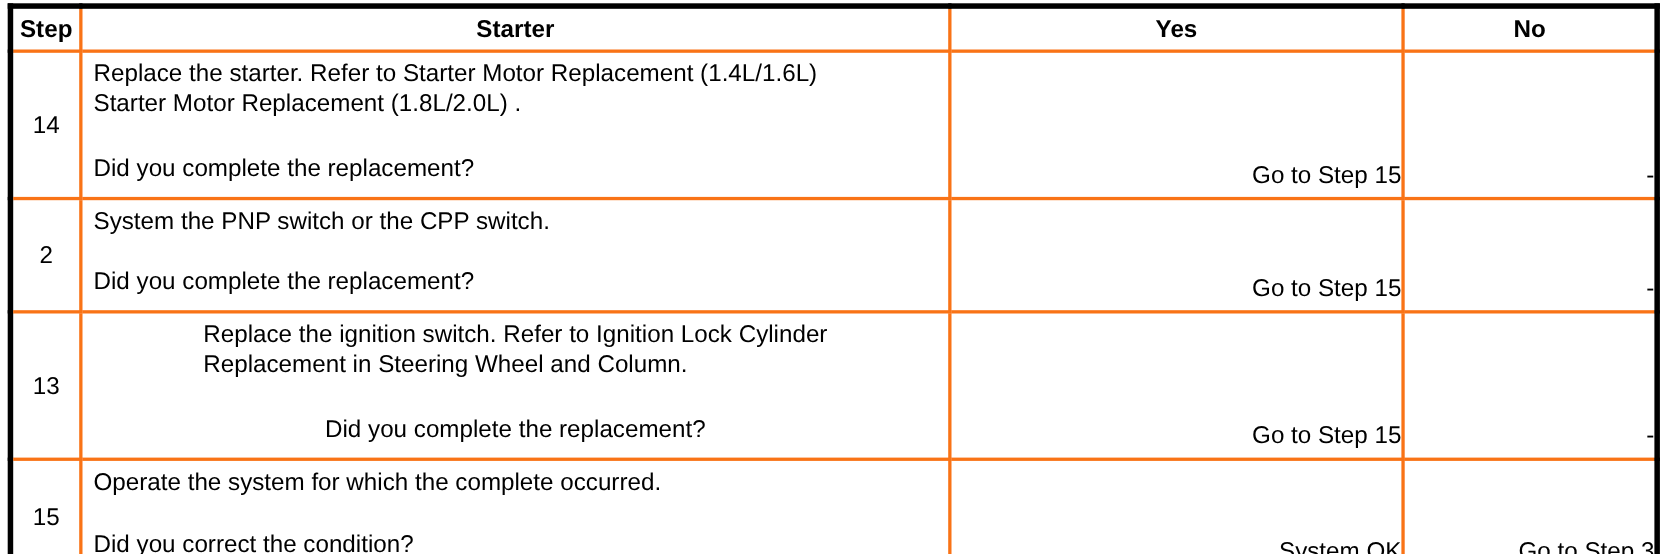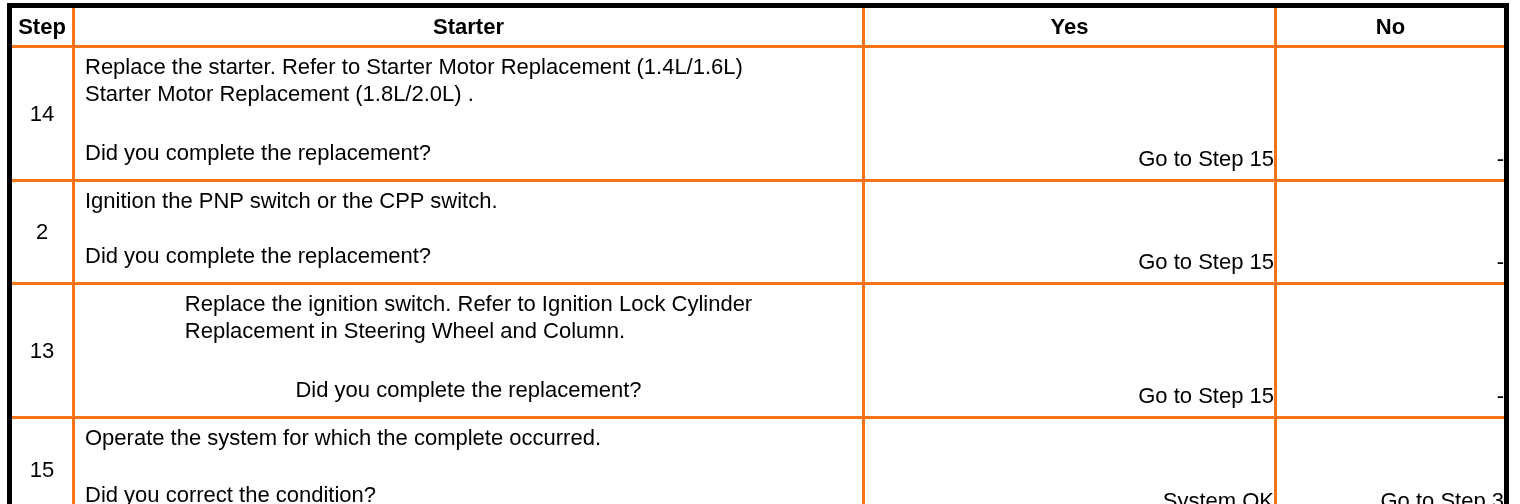--- a/index.html
+++ b/index.html
@@ -106,21 +106,21 @@
             <div class="question">Did you complete the replacement?</div>
           </div>
         </td>
         <td class="yes-cell">Go to Step 15</td>
         <td class="no-cell">-</td>
       </tr>
       <tr class="r1">
         <td class="step-cell">2</td>
         <td class="action-cell">
           <div class="action-wrap">
-            <div class="action-text">Ignition the PNP switch or the CPP switch.</div>
+            <div class="action-text">System the PNP switch or the CPP switch.</div>
             <div class="question">Did you complete the replacement?</div>
           </div>
         </td>
         <td class="yes-cell">Go to Step 15</td>
         <td class="no-cell">-</td>
       </tr>
       <tr class="r2">
         <td class="step-cell">13</td>
         <td class="action-cell">
           <div class="action-wrap">

